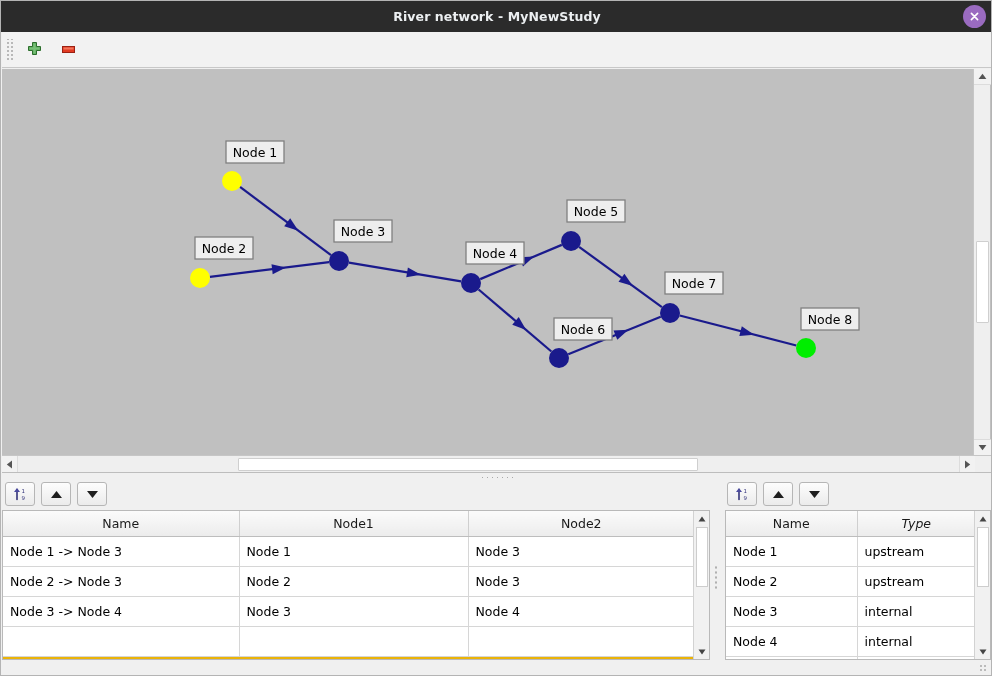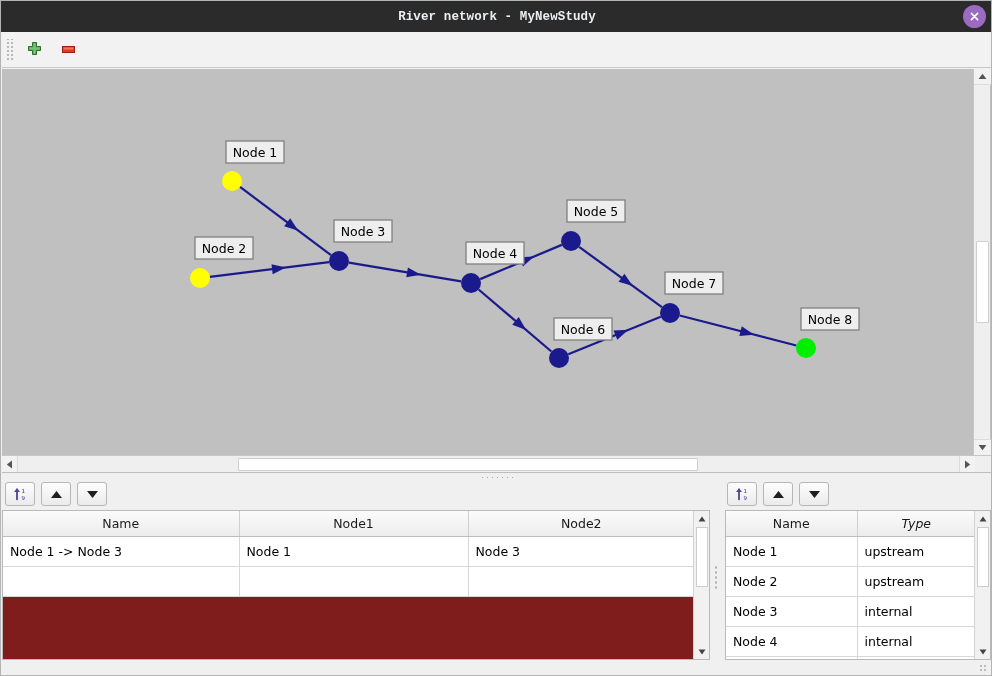--- a/index.html
+++ b/index.html
@@ -24,21 +24,20 @@
     position: absolute; left: 0; top: 0;
     width: 992px; height: 31px;
     background: #2b2b2b;
     color: #e8e8e8;
     display: flex; align-items: center; justify-content: center;
   }
   .titlebar-text {
     font-size: 12.5px; font-weight: bold;
     letter-spacing: 0.1px;
     color: #eceff1;
-    font-family: Liberation Mono, monospace;
   }
   .close-btn {
     position: absolute; right: 7px; top: 4px;
     width: 23px; height: 23px; border-radius: 50%;
     background: #9a6bc0;
     display: flex; align-items: center; justify-content: center;
     cursor: pointer;
   }
   .close-btn svg { display:block; }
 
@@ -164,21 +163,21 @@
     width: 30px; height: 24px;
     background: linear-gradient(#fdfdfd, #ebebeb);
     border: 1px solid #b6b6b6; border-radius: 3px;
     display: flex; align-items: center; justify-content: center;
     cursor: pointer;
   }
 
   
   .tablewrap {
     position: absolute; top: 30px; left: 0;
-    background: #7f1d1d;
+    background: #eab308;
     border: 1px solid #b9b9b9;
     overflow: hidden;
   }
   .pane-left .tablewrap  { width: 708px; height: 150px; left: 0; }
   .pane-right .tablewrap { width: 266px; height: 150px; left: 7px; }
 
   table.grid {
     border-collapse: collapse;
     table-layout: fixed;
     font-size: 12.5px;
@@ -402,20 +401,30 @@
                 <th style="border-right: none;">Node2</th>
               </tr>
             </thead>
           <tbody>
               <tr>
                 <td>Node 1 -&gt; Node 3</td>
                 <td>Node 1</td>
                 <td style="border-right: none;">Node 3</td>
               </tr>
               <tr>
+                <td>Node 2 -&gt; Node 3</td>
+                <td>Node 2</td>
+                <td style="border-right: none;">Node 3</td>
+              </tr>
+              <tr>
+                <td>Node 3 -&gt; Node 4</td>
+                <td>Node 3</td>
+                <td style="border-right: none;">Node 4</td>
+              </tr>
+              <tr>
                 <td></td>
                 <td></td>
                 <td style="border-right: none;"></td>
               </tr>
             </tbody>
         </table>
         <div class="tbl-vscroll">
           <div class="tbl-sb-arrow">
             <svg width="8" height="6" viewBox="0 0 8 6">
               <path d="M4 0.6 L7.5 5.4 L0.5 5.4 z" fill="#444"></path>

